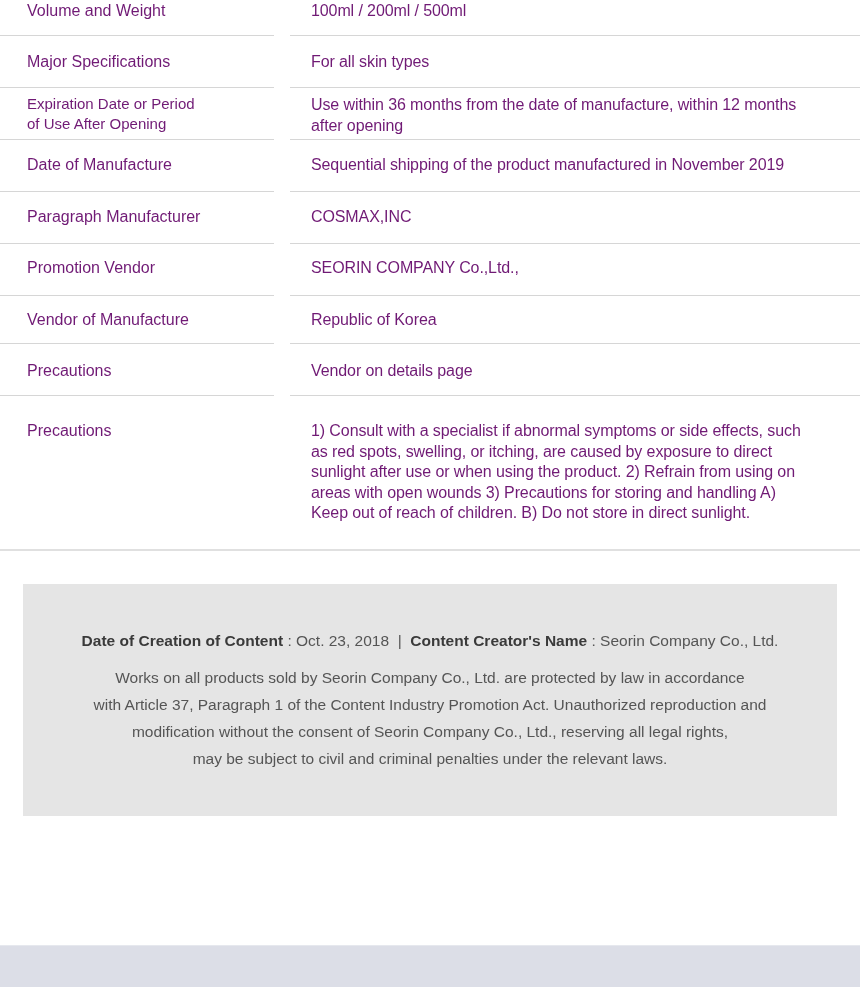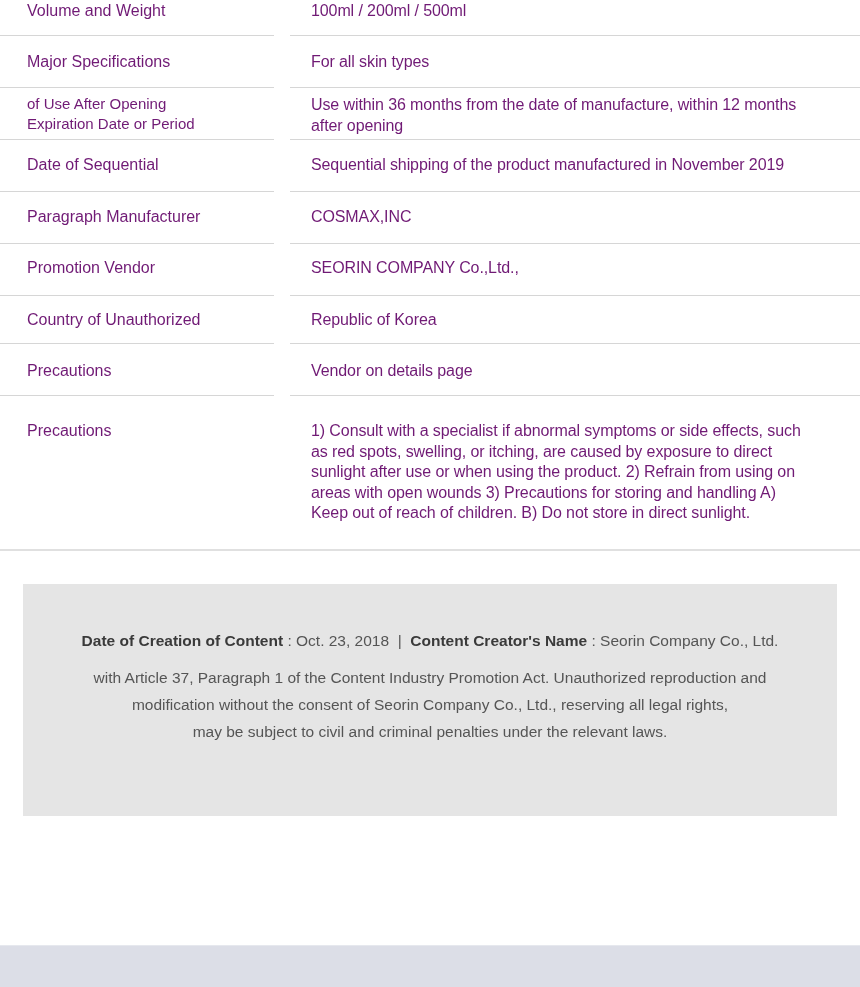--- a/index.html
+++ b/index.html
@@ -25,61 +25,62 @@
   <div class="value" style="top:1px">100ml / 200ml / 500ml</div>
   <div class="line-l" style="top:35px"></div>
   <div class="line-r" style="top:35px"></div>
 
   <div class="label" style="top:52px">Major Specifications</div>
   <div class="value" style="top:52px">For all skin types</div>
   <div class="line-l" style="top:87px"></div>
   <div class="line-r" style="top:87px"></div>
 
   <div class="label small" style="top:94px">
+    <div>Expiration Date or Period</div>
     <div>of Use After Opening</div>
-    <div>Expiration Date or Period</div>
   </div>
   <div class="value" style="top:95px">Use within 36 months from the date of manufacture, within 12 months after opening</div>
   <div class="line-l" style="top:139px"></div>
   <div class="line-r" style="top:139px"></div>
 
-  <div class="label" style="top:155px">Date of Sequential</div>
+  <div class="label" style="top:155px">Date of Manufacture</div>
   <div class="value" style="top:155px">Sequential shipping of the product manufactured in November 2019</div>
   <div class="line-l" style="top:191px"></div>
   <div class="line-r" style="top:191px"></div>
 
   <div class="label" style="top:207px">Paragraph Manufacturer</div>
   <div class="value" style="top:207px">COSMAX,INC</div>
   <div class="line-l" style="top:243px"></div>
   <div class="line-r" style="top:243px"></div>
 
   <div class="label" style="top:258px">Promotion Vendor</div>
   <div class="value" style="top:258px">SEORIN COMPANY Co.,Ltd.,</div>
   <div class="line-l" style="top:295px"></div>
   <div class="line-r" style="top:295px"></div>
 
-  <div class="label" style="top:310px">Country of Unauthorized</div>
+  <div class="label" style="top:310px">Vendor of Manufacture</div>
   <div class="value" style="top:310px">Republic of Korea</div>
   <div class="line-l" style="top:343px"></div>
   <div class="line-r" style="top:343px"></div>
 
   <div class="label" style="top:361px">Precautions</div>
   <div class="value" style="top:361px">Vendor on details page</div>
   <div class="line-l" style="top:395px"></div>
   <div class="line-r" style="top:395px"></div>
 
   <div class="label" style="top:421px">Precautions</div>
   <div class="value" style="top:421px">1) Consult with a specialist if abnormal symptoms or side effects, such as red spots, swelling, or itching, are caused by exposure to direct sunlight after use or when using the product. 2) Refrain from using on areas with open wounds 3) Precautions for storing and handling A) Keep out of reach of children. B) Do not store in direct sunlight.</div>
   <div class="line-full" style="top:549px"></div>
 </div>
 
 <div class="notice">
   <div class="meta">
     <b>Date of Creation of Content</b><span style="white-space:pre"> : Oct. 23, 2018  |  </span><b>Content Creator's Name</b><span style="white-space:pre"> : Seorin Company Co., Ltd.</span>
   </div>
   <div class="body">
+    <div>Works on all products sold by Seorin Company Co., Ltd. are protected by law in accordance</div>
     <div>with Article 37, Paragraph 1 of the Content Industry Promotion Act. Unauthorized reproduction and</div>
     <div>modification without the consent of Seorin Company Co., Ltd., reserving all legal rights,</div>
     <div>may be subject to civil and criminal penalties under the relevant laws.</div>
   </div>
 </div>
 
 <div class="footer-bar"></div>
 
 </body></html>

